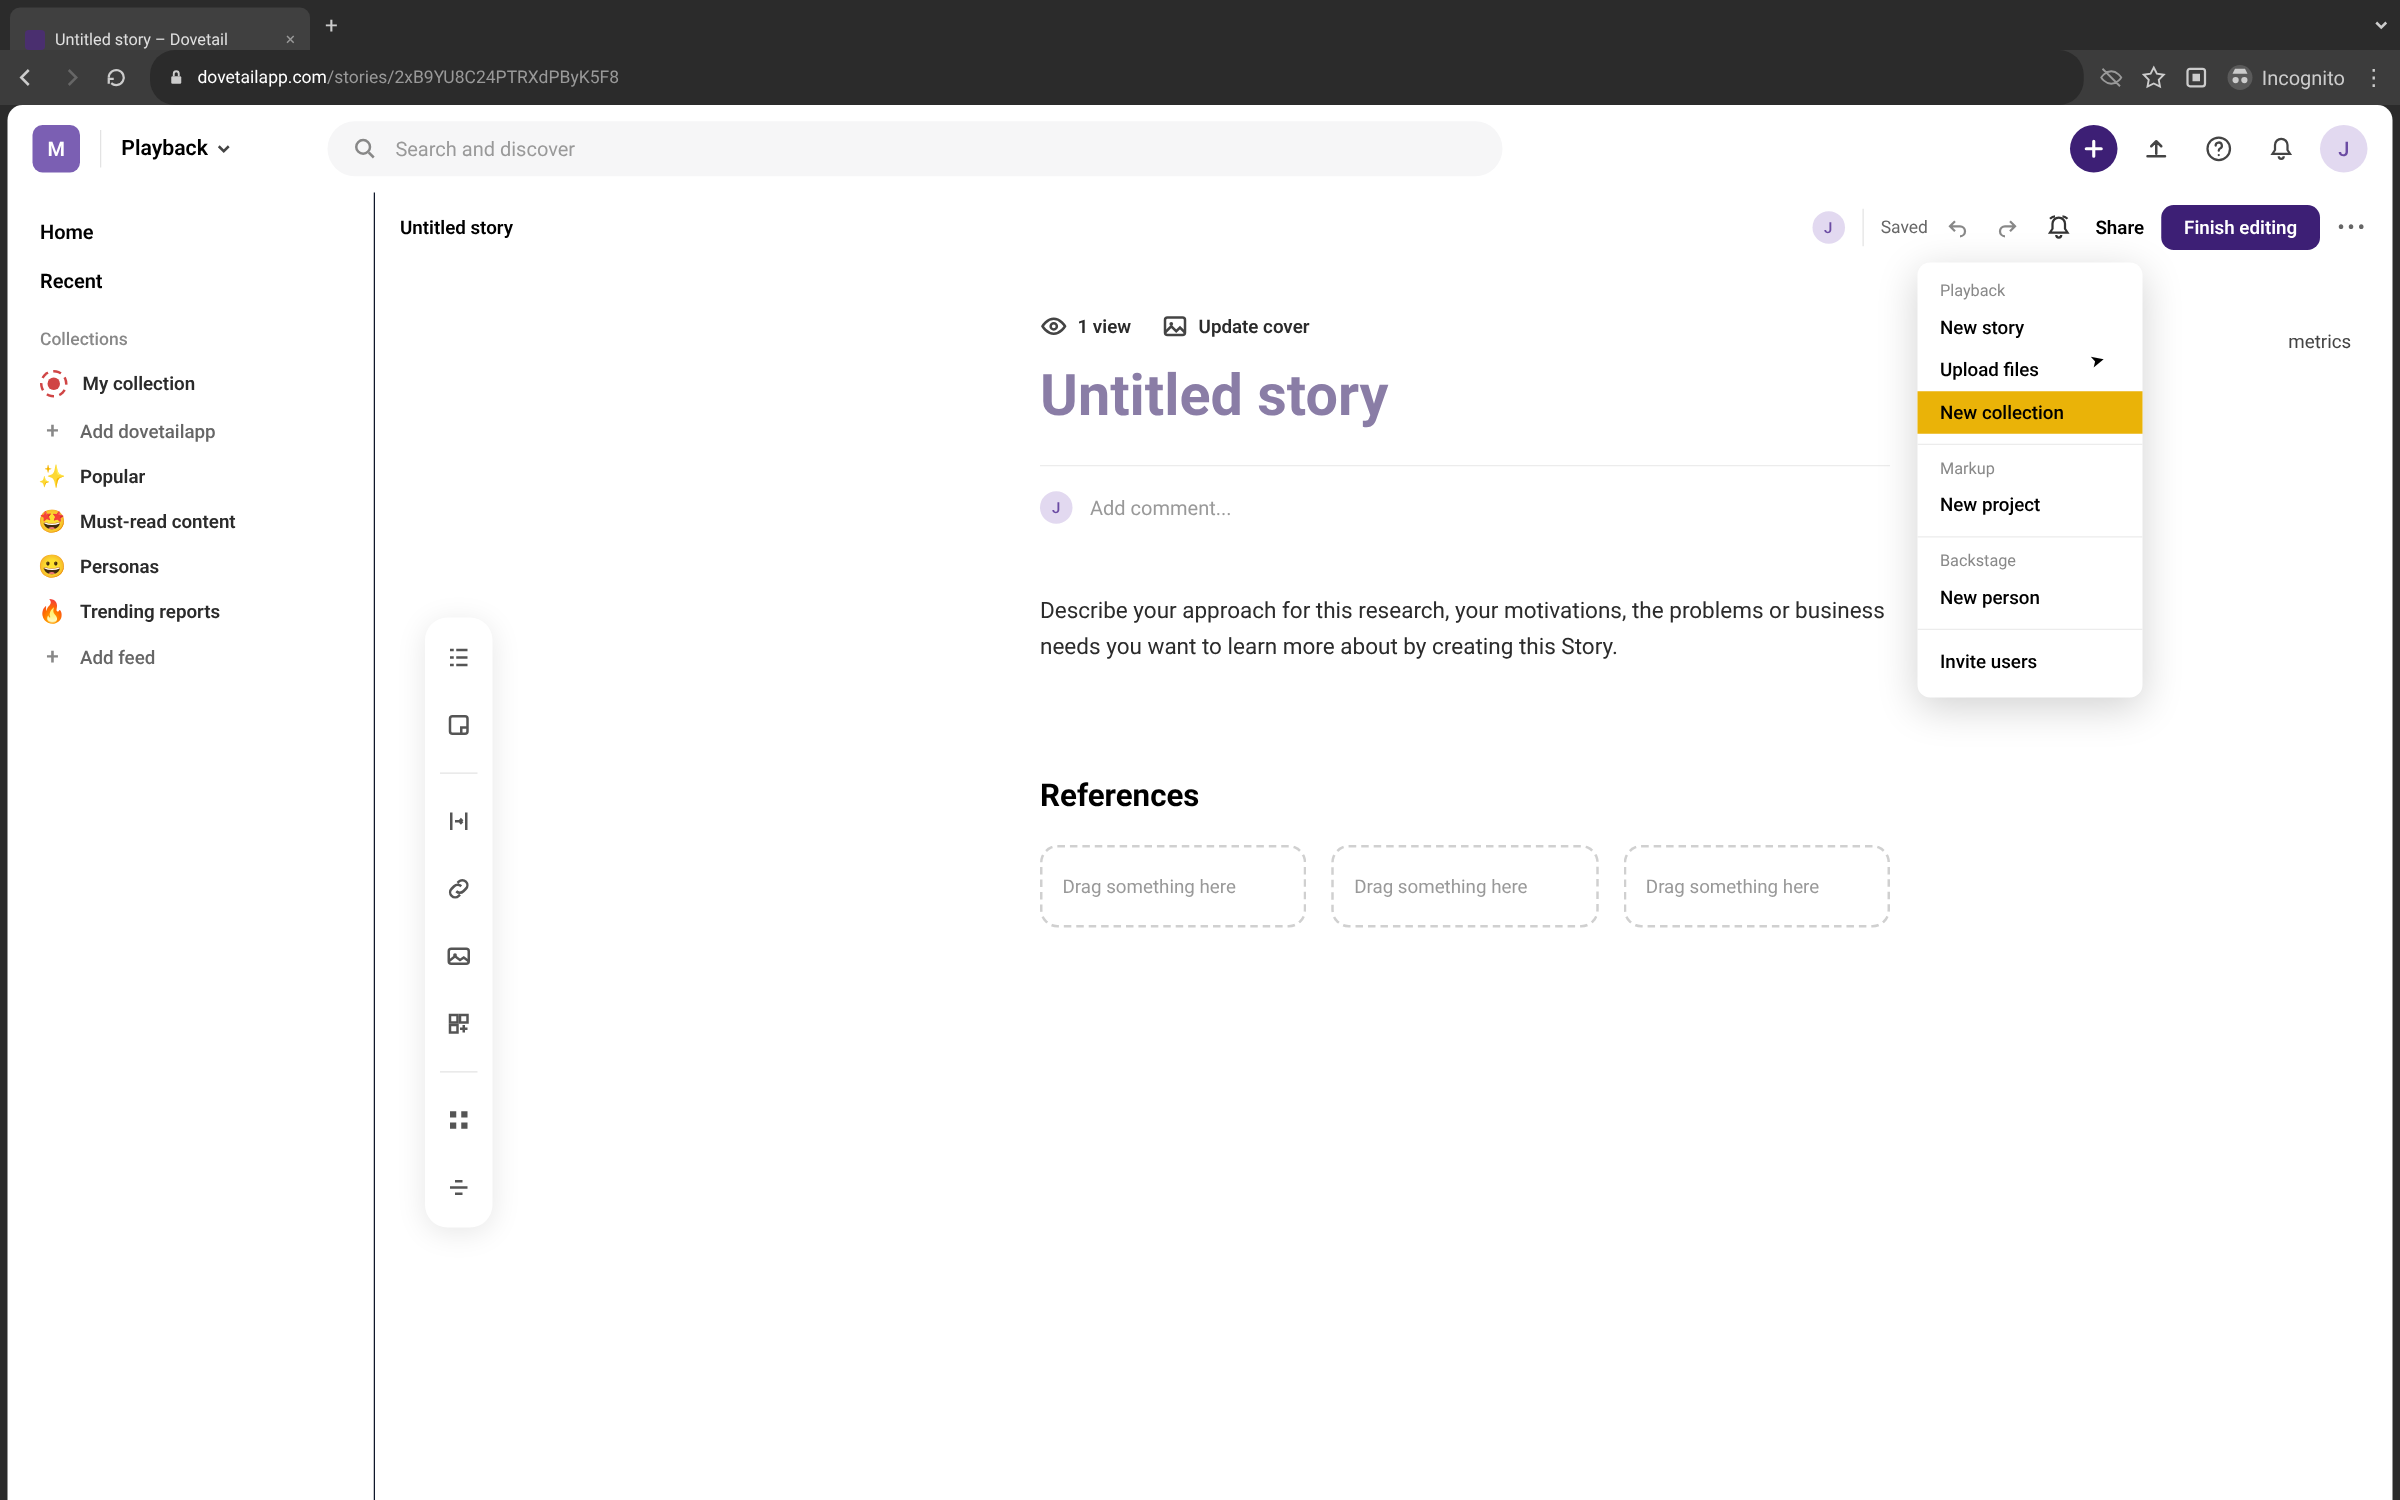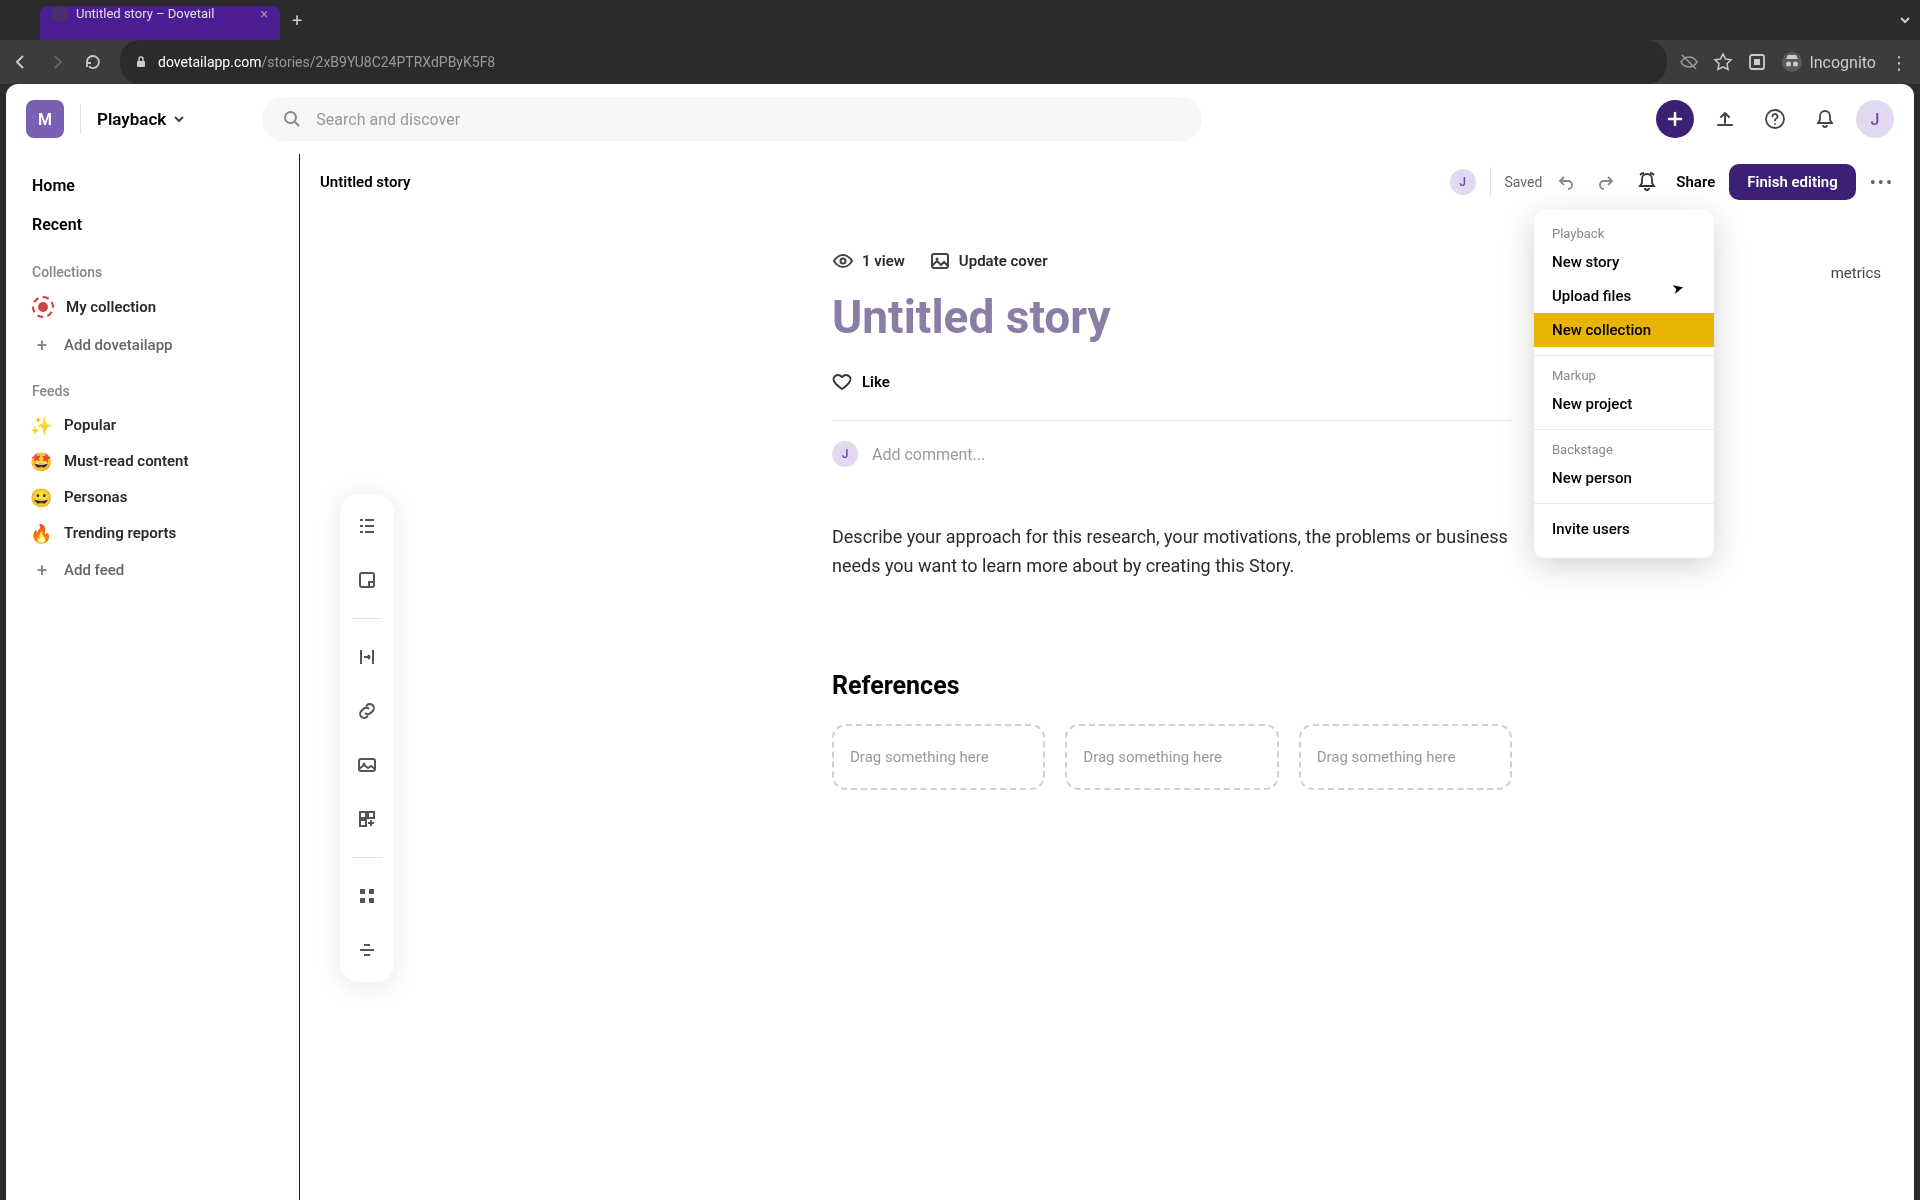--- a/index.html
+++ b/index.html
@@ -16,32 +16,31 @@
     }
     
     .browser-chrome {
       background: #2b2b2b;
       height: 40px;
       display: flex;
       align-items: center;
       padding: 0 8px;
     }
     .tab {
-      background: #4c1d95;
+      background: #404040;
       border-radius: 8px 8px 0 0;
       height: 34px;
       display: flex;
-      align-items: flex-start;
+      align-items: flex-end;
       padding: 0 12px;
       gap: 8px;
       min-width: 240px;
       color: #e0e0e0;
       font-size: 13px;
       margin-top: 6px;
-      margin-left: 32px;
     }
     .favicon {
       width: 16px;
       height: 16px;
       background: #4a2f6f;
       border-radius: 3px;
     }
     .tab-title {
       flex: 1;
     }
@@ -625,21 +624,20 @@
       <div class="sidebar-section-label">Collections</div>
       <div class="sidebar-item-row">
         <span class="collection-icon"></span>
         <span>My collection</span>
       </div>
       <div class="add-btn-row">
         <span class="plus-small">+</span>
         <span>Add dovetailapp</span>
       </div>
 
-      <div class="sidebar-section-label">Feeds</div>
       <div class="sidebar-item-row">
         <span class="sidebar-icon">✨</span>
         <span>Popular</span>
       </div>
       <div class="sidebar-item-row">
         <span class="sidebar-icon">🤩</span>
         <span>Must-read content</span>
       </div>
       <div class="sidebar-item-row">
         <span class="sidebar-icon">😀</span>
@@ -757,26 +755,20 @@
                   <circle cx="8" cy="9" r="1.5" fill="#444"></circle>
                   <path d="M3 16l5-5 4 4 3-3 4 4" stroke="#444" stroke-width="2" fill="none"></path>
                 </svg>
             </span>
             <span>Update cover</span>
           </div>
         </div>
 
         <h1 class="story-title">Untitled story</h1>
 
-        <div class="like-row">
-          <svg width="20" height="20" viewBox="0 0 20 20">
-              <path d="M10 17s-6-4-8-8c-1.5-3 1-6 4-6 2 0 3 1 4 2 1-1 2-2 4-2 3 0 5.5 3 4 6-2 4-8 8-8 8z" stroke="#333" stroke-width="1.8" fill="none"></path>
-            </svg>
-          <span>Like</span>
-        </div>
 
         <div class="divider-h"></div>
 
         <div class="comment-row">
           <div class="small-avatar">J</div>
           <span class="comment-input-placeholder">Add comment...</span>
         </div>
 
         <p class="description">Describe your approach for this research, your motivations, the problems or business needs you want to learn more about by creating this Story.</p>
 

